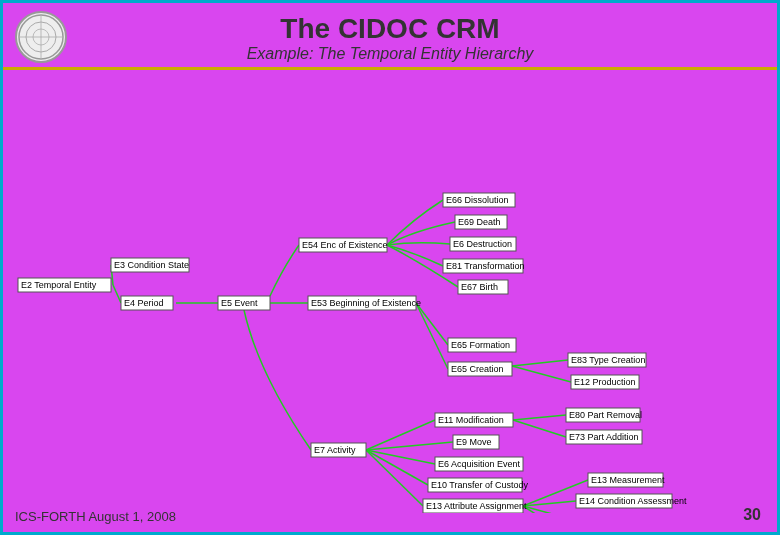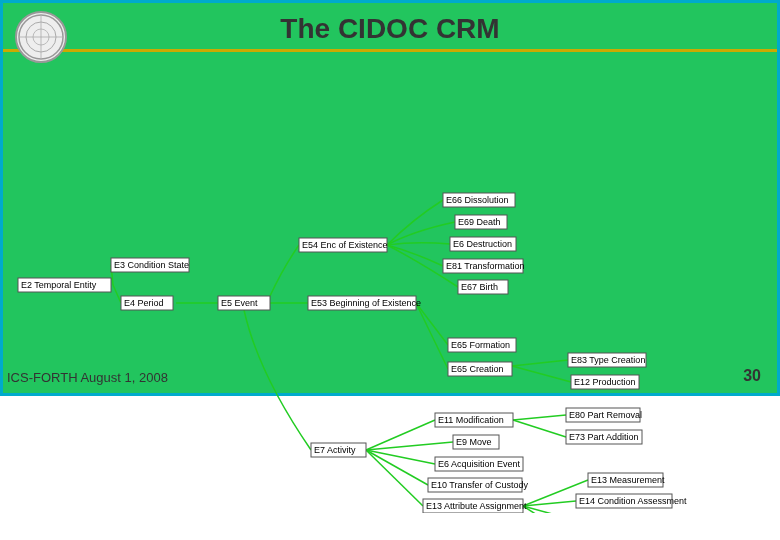--- a/index.html
+++ b/index.html
@@ -6,22 +6,22 @@
     body {
       width: 780px;
       height: 540px;
       background: #fff;
       font-family: Arial, sans-serif;
       overflow: hidden;
       position: relative;
     }
     .slide {
       width: 780px;
-      height: 396px;
-      background: #22c55e;
+      height: 535px;
+      background: #d946ef;
       border: 3px solid #00aacc;
       position: relative;
     }
     .header {
       text-align: center;
       padding: 10px 0 4px 0;
       border-bottom: 3px solid #ccaa00;
     }
     .header-title {
       font-size: 28px;
@@ -45,21 +45,21 @@
       display: flex;
       align-items: center;
       justify-content: center;
       font-size: 8px;
       color: #666;
       text-align: center;
     }
     .footer {
       position: absolute;
       bottom: 8px;
-      left: 4px;
+      left: 12px;
       font-size: 13px;
       color: #333;
     }
     .page-num {
       position: absolute;
       bottom: 8px;
       right: 16px;
       font-size: 16px;
       font-weight: bold;
       color: #333;
@@ -100,20 +100,21 @@
     <svg width="48" height="48" viewBox="0 0 48 48">
       <circle cx="24" cy="24" r="22" fill="none" stroke="#999" stroke-width="1.5"></circle>
       <circle cx="24" cy="24" r="15" fill="none" stroke="#aaa" stroke-width="1"></circle>
       <circle cx="24" cy="24" r="8" fill="none" stroke="#bbb" stroke-width="1"></circle>
       <line x1="2" y1="24" x2="46" y2="24" stroke="#aaa" stroke-width="0.8"></line>
       <line x1="24" y1="2" x2="24" y2="46" stroke="#aaa" stroke-width="0.8"></line>
     </svg>
   </div>
   <div class="header">
     <div class="header-title">The CIDOC CRM</div>
+    <div class="header-subtitle">Example: The Temporal Entity Hierarchy</div>
   </div>
 
   <div class="diagram">
     <svg viewBox="0 0 780 430" xmlns="http://www.w3.org/2000/svg">
 
       <path class="edge" d="M110,202 L108,182"></path>
       <path class="edge" d="M110,202 L118,220"></path>
 
       <path class="edge" d="M173,220 L215,220"></path>
 

